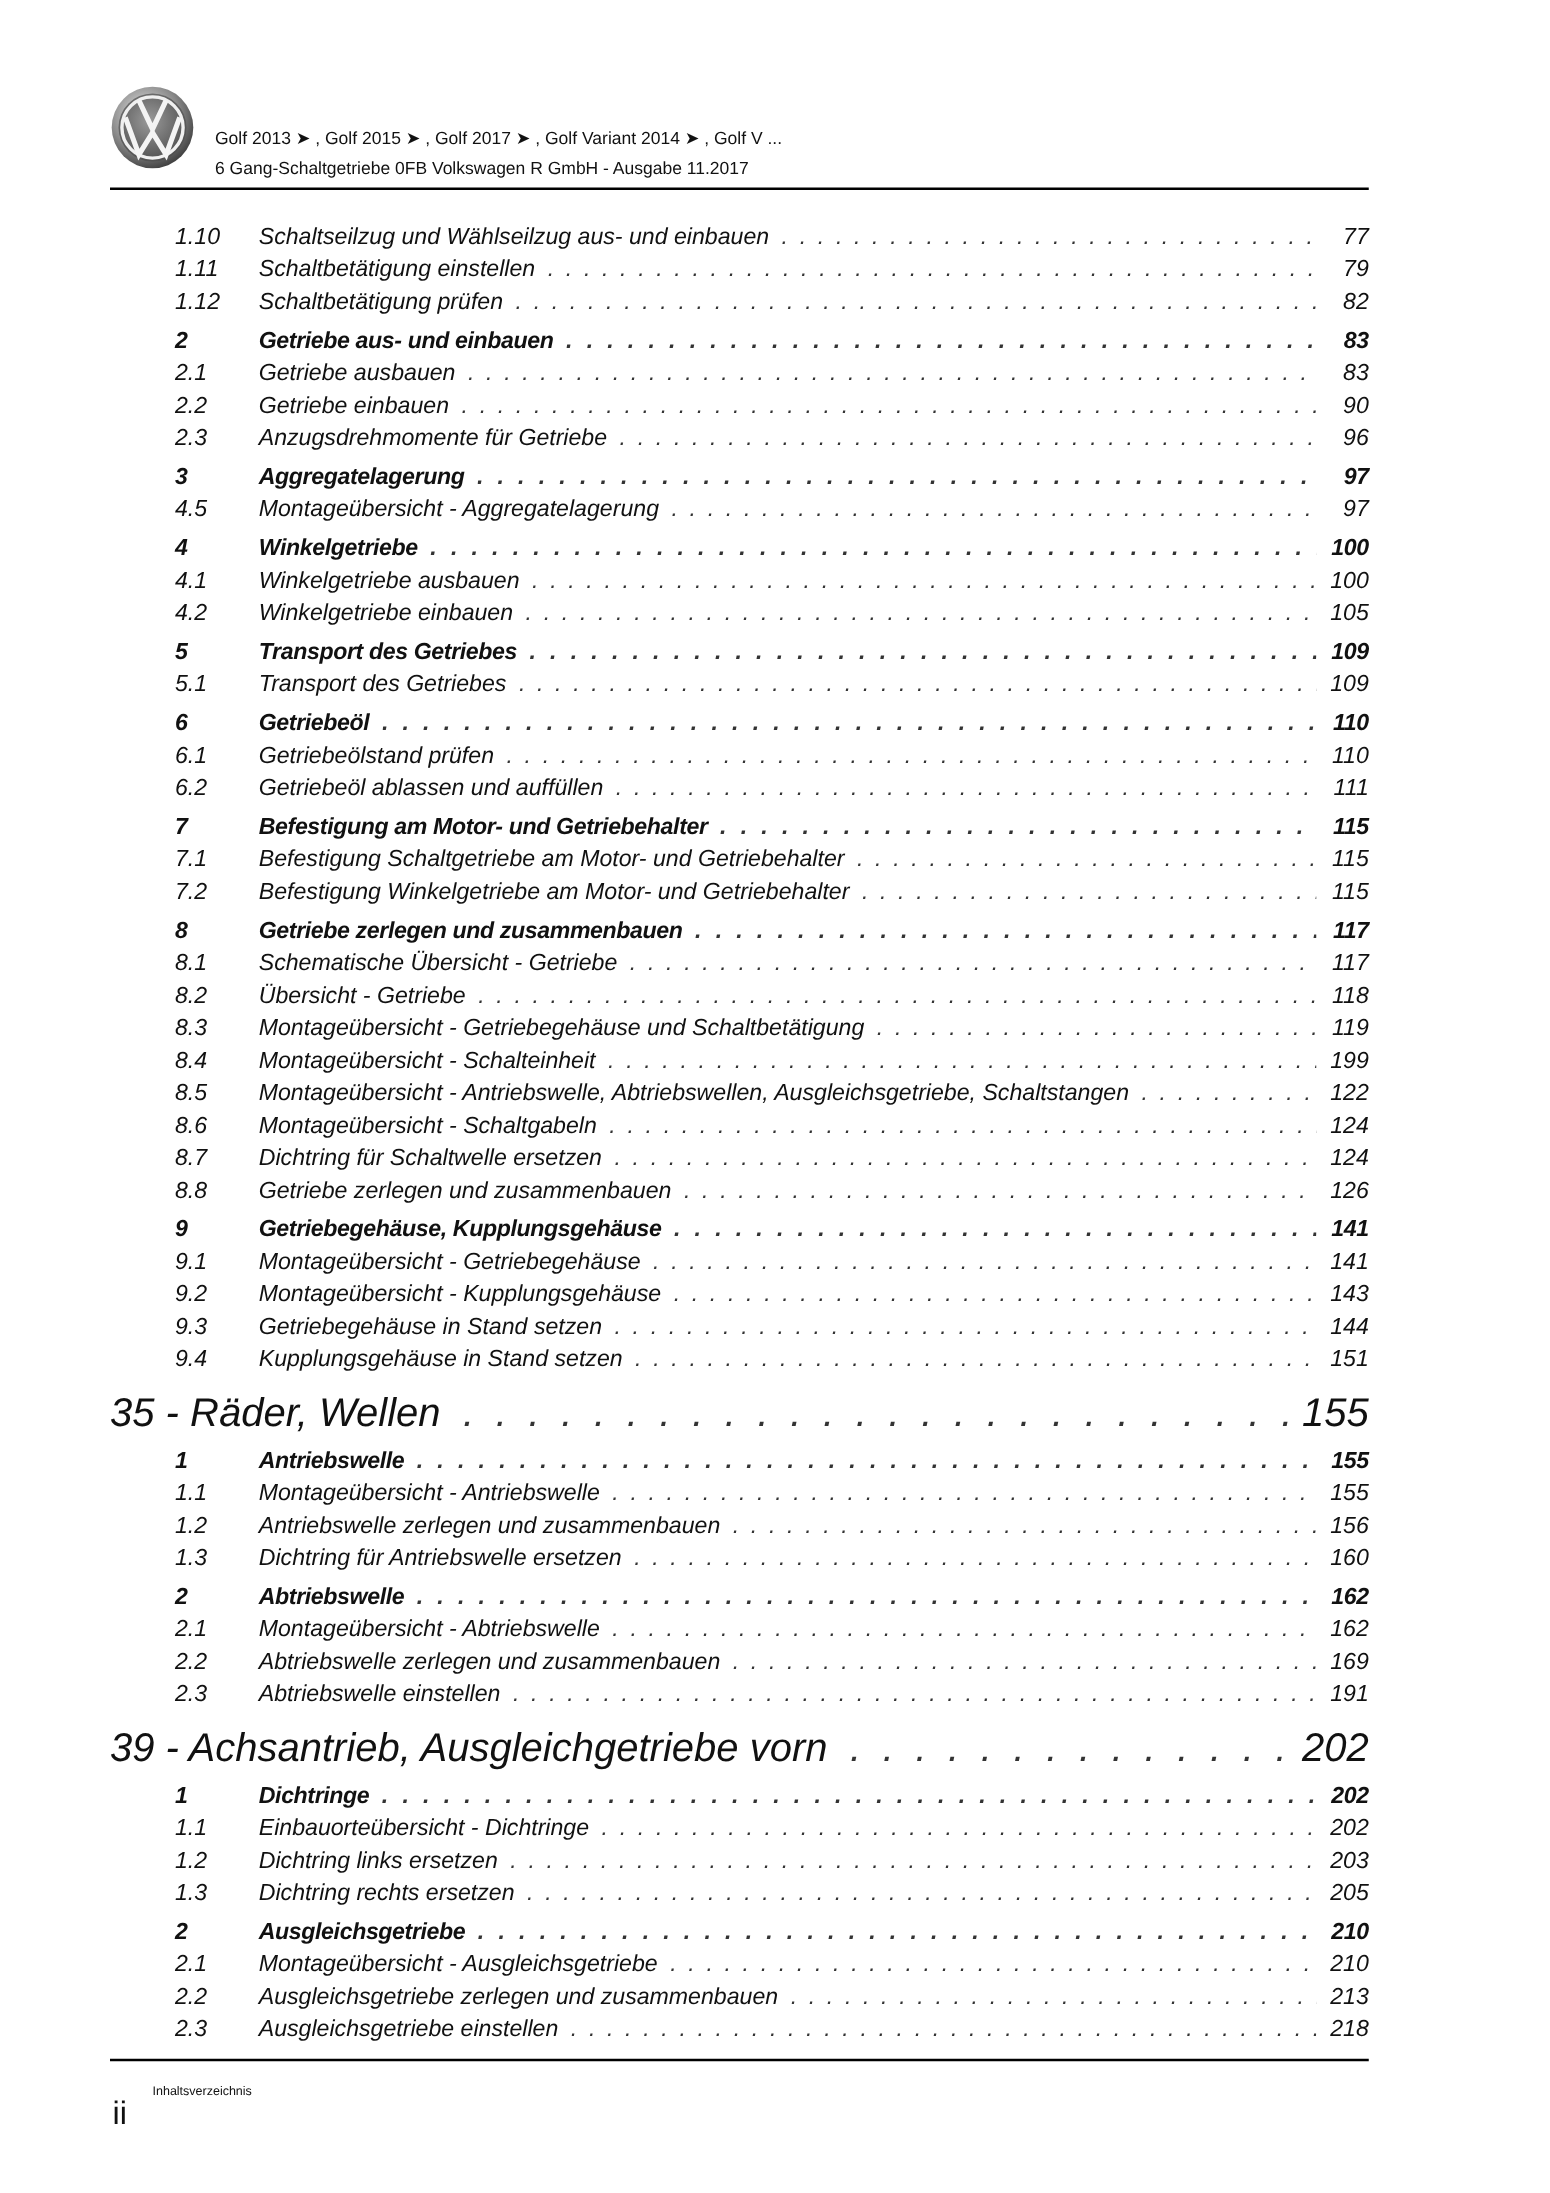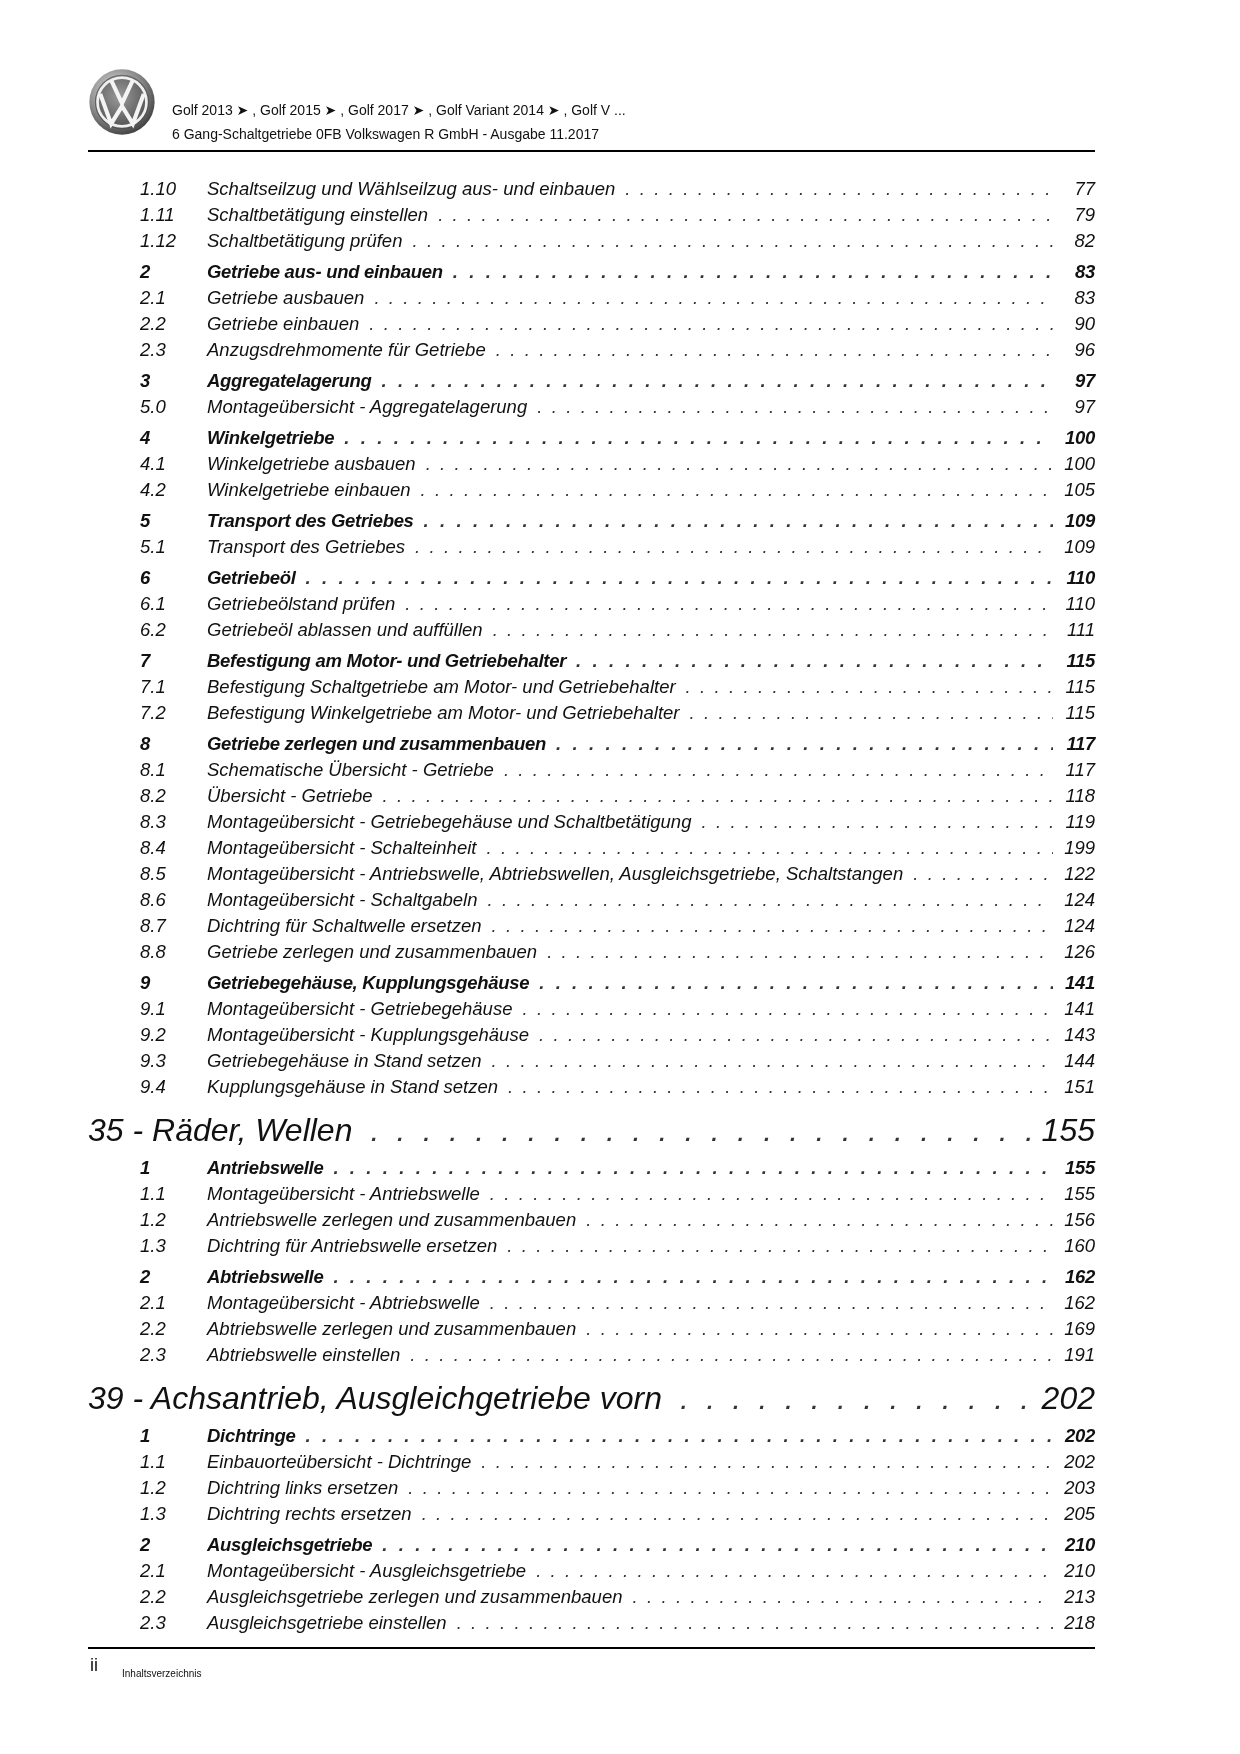--- a/index.html
+++ b/index.html
@@ -23,21 +23,21 @@
   .row.sub { font-size: 18.5px; height: 26px; line-height: 26px; }
   .row.sec { font-size: 18.5px; height: 26px; line-height: 26px; font-weight: bold; margin-top: 5px; letter-spacing: -0.3px; }
   .row.sec .leader::after { letter-spacing: 3.1px; }
   .row.chap { font-size: 32px; height: 40px; line-height: 40px; margin-top: 10px; }
   .row.chap .title { padding-right: 18px; }
   .row.chap .leader::after { letter-spacing: 4.2px; }
   .row.chap .page { padding-left: 2px; }
 
   .footer { position: absolute; left: 88px; top: 1647px; width: 1007px; }
   .foot-rule { position: absolute; left: 0; top: 0; width: 1007px; height: 2px; background: #000; }
-  .foot-page { position: absolute; left: 2px; top: 8px; font-size: 18px; }
+  .foot-page { position: absolute; left: 2px; top: 28px; font-size: 26px; }
   .foot-label { position: absolute; left: 34px; top: 21px; font-size: 10px; }
 </style>
 </head>
 <body>
 
 <div class="header">
   <svg class="logo" viewBox="0 0 100 100">
     <defs>
       <radialGradient id="g1" cx="40%" cy="35%" r="70%">
         <stop offset="0%" stop-color="#e8e8e8"></stop>
@@ -103,21 +103,21 @@
       <span class="leader"></span>
       <span class="page">96</span>
     </div>
     <div class="row sec">
       <span class="num">3</span>
       <span class="title">Aggregatelagerung</span>
       <span class="leader"></span>
       <span class="page">97</span>
     </div>
     <div class="row sub">
-      <span class="num">5.0</span>
+      <span class="num">4.5</span>
       <span class="title">Montageübersicht - Aggregatelagerung</span>
       <span class="leader"></span>
       <span class="page">97</span>
     </div>
     <div class="row sec">
       <span class="num">4</span>
       <span class="title">Winkelgetriebe</span>
       <span class="leader"></span>
       <span class="page">100</span>
     </div>

